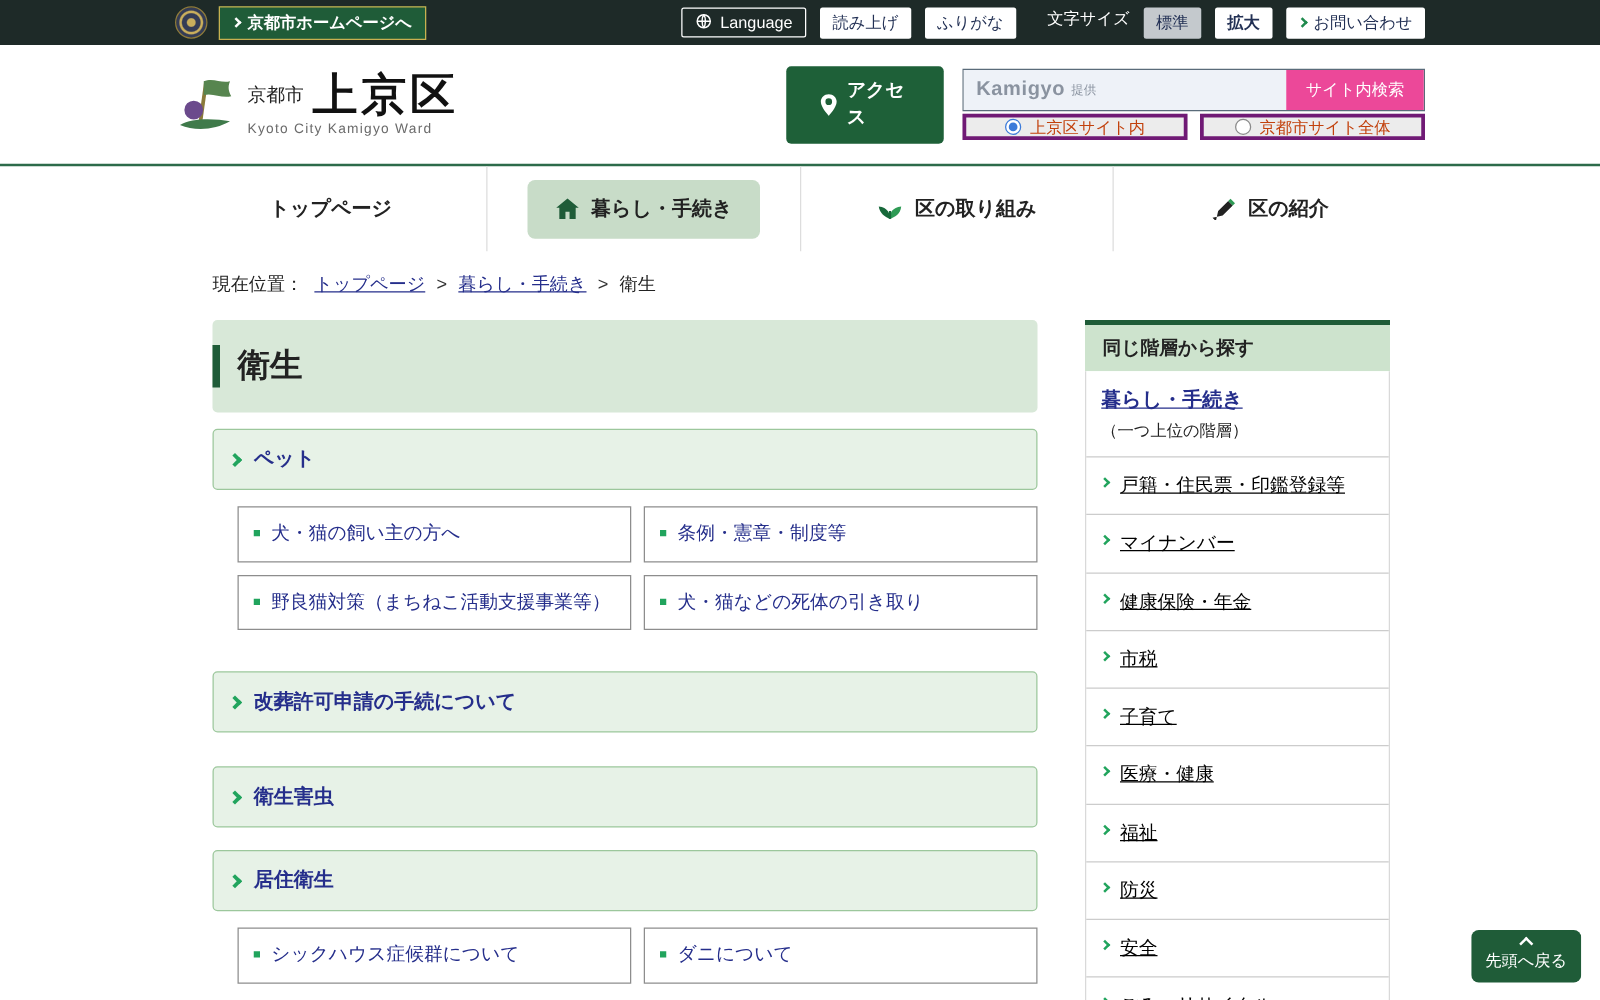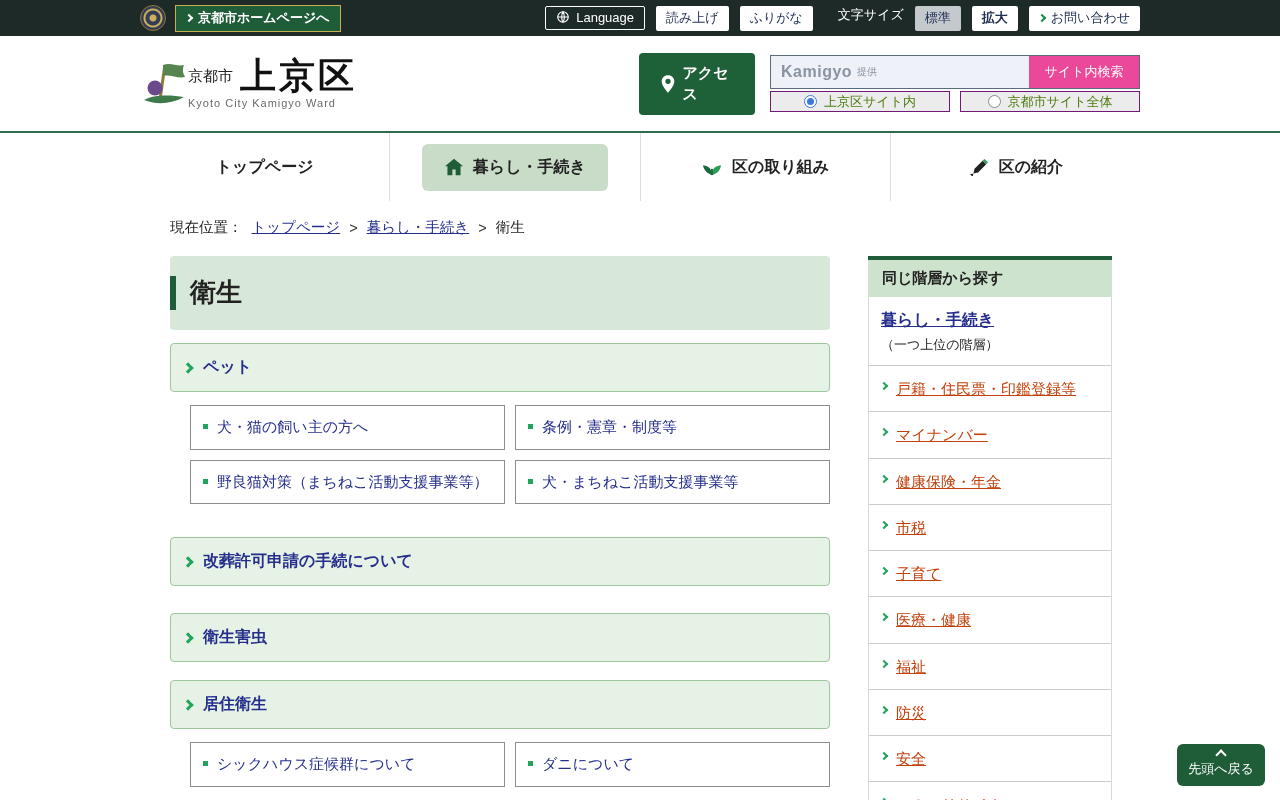--- a/index.html
+++ b/index.html
@@ -33,44 +33,44 @@
   .tb-btn { font-size:13px; padding:3px 10px 4px; border-radius:2px; display:flex; align-items:center; gap:6px; }
   .tb-btn.outline { border:1px solid #fff; color:#fff; background:transparent; }
   .tb-btn.white   { background:#fff; color:#223054; }
   .tb-btn.grey    { background:#c4c9cd; color:#223054; }
   .tb-btn.boldbtn { font-weight:bold; }
   .tb-label { color:#fff; font-size:13px; margin-left:14px; }
   .chev-green { color:#1f8a4d; }
 
   
   .siteheader-inner { width:1000px; margin:0 auto; height:95px; display:flex; align-items:center; }
-  .brand { display:flex; align-items:center; }
+  .brand { display:flex; align-items:center; gap:10px; }
   .logo-mark { width:48px; height:44px; flex:none; }
   .brand-top { display:flex; align-items:center; gap:7px; }
   .city { font-size:15px; color:#222; }
   .ward { font-size:36px; font-weight:bold; color:#111; letter-spacing:3px; line-height:1; }
   .brand-en { display:block; font-size:11px; color:#6b6b6b; letter-spacing:1px; margin-top:3px; }
 
   .header-right { margin-left:auto; display:flex; gap:15px; align-items:center; }
   .access-btn {
-    width:116px; height:62px; background:#1e6038; border-radius:4px;
+    width:126px; height:62px; background:#1e6038; border-radius:4px;
     display:flex; align-items:center; justify-content:center; gap:7px;
     color:#fff; font-weight:bold; font-size:15px;
   }
   .access-label { width:52px; line-height:1.35; }
   .search-block { width:370px; }
   .search-row { display:flex; height:34px; border:1px solid #5a6b7a; }
   .search-input { flex:1; background:#eef2f8; display:flex; align-items:baseline; gap:5px; padding:0 10px; align-items:center; }
   .google  { color:#8a93a0; font-size:16px; font-weight:bold; letter-spacing:.5px; }
   .teikyou { color:#8a93a0; font-size:10px; }
   .search-btn { width:110px; background:#ec4899; color:#fff; border:none; font-size:13px;
                 font-family:inherit; cursor:pointer; }
   .radio-row { display:flex; gap:10px; margin-top:2px; }
   .radio-box { flex:1; display:flex; align-items:center; justify-content:center; gap:7px;
-               background:#ececec; border:1px solid #701a75; font-size:13px; color:#4d7c0f;
+               background:#ececec; border:3px solid #701a75; font-size:13px; color:#c2410c;
                height:21px; cursor:pointer; }
   .radio { width:13px; height:13px; border:1px solid #8a8a8a; border-radius:50%; background:#fff;
            position:relative; flex:none; }
   .radio.on { border-color:#3b7ad9; }
   .radio.on::after { content:""; position:absolute; inset:2px; border-radius:50%; background:#3b7ad9; }
 
   .green-line { height:2px; background:#2d6b4a; }
 
   
   .mainnav-inner { width:1000px; margin:0 auto; display:flex; height:68px; }
@@ -114,21 +114,21 @@
   .sidebar { flex:1; border-top:4px solid #1f5c38; }
   .sb-head { background:#cde3cd; padding:9px 14px; font-weight:bold; font-size:15px; color:#222; }
   .sb-body { border:1px solid #d9d9d9; border-top:none; background:#fff; }
   .sb-parent-block { padding:13px 12px 11px; }
   .sb-parent { font-size:16px; font-weight:bold; color:#252e8b; text-decoration:underline; }
   .sb-note { font-size:13px; color:#222; margin-top:5px; }
   .sb-list { list-style:none; margin:0; padding:0; }
   .sb-item { border-top:1px solid #ccc; padding:11px 12px; display:flex; gap:9px; }
   .chev-sm { width:6px; height:6px; border-top:2px solid #21a45d; border-right:2px solid #21a45d;
              transform:rotate(45deg); margin-top:6px; flex:none; }
-  .sb-link { color:#c2410c; font-size:15px; text-decoration:underline; line-height:1.55; }
+  .sb-link { color:#000000; font-size:15px; text-decoration:underline; line-height:1.55; }
 
   
   .back-top { position:fixed; right:15px; bottom:14px; width:88px; background:#1f5c38;
               color:#fff; border-radius:6px; display:flex; flex-direction:column; align-items:center;
               padding:7px 0 8px; font-size:13px;margin-left:20px; }
   .up { width:8px; height:8px; border-top:2px solid #fff; border-left:2px solid #fff;
         transform:rotate(45deg); margin-bottom:1px; }
 </style>
 </head>
 <body>
@@ -292,21 +292,21 @@
         <a class="link-box">
           <span class="sq"></span>
           <span>条例・憲章・制度等</span>
         </a>
         <a class="link-box">
           <span class="sq"></span>
           <span>野良猫対策（まちねこ活動支援事業等）</span>
         </a>
         <a class="link-box">
           <span class="sq"></span>
-          <span>犬・まちねこ活動支援事業等</span>
+          <span>犬・猫などの死体の引き取り</span>
         </a>
       </div>
     </section>
 
     <section class="group g2">
       <div class="group-heading">
         <span class="chev"></span>
         <span>改葬許可申請の手続について</span>
       </div>
     </section>

